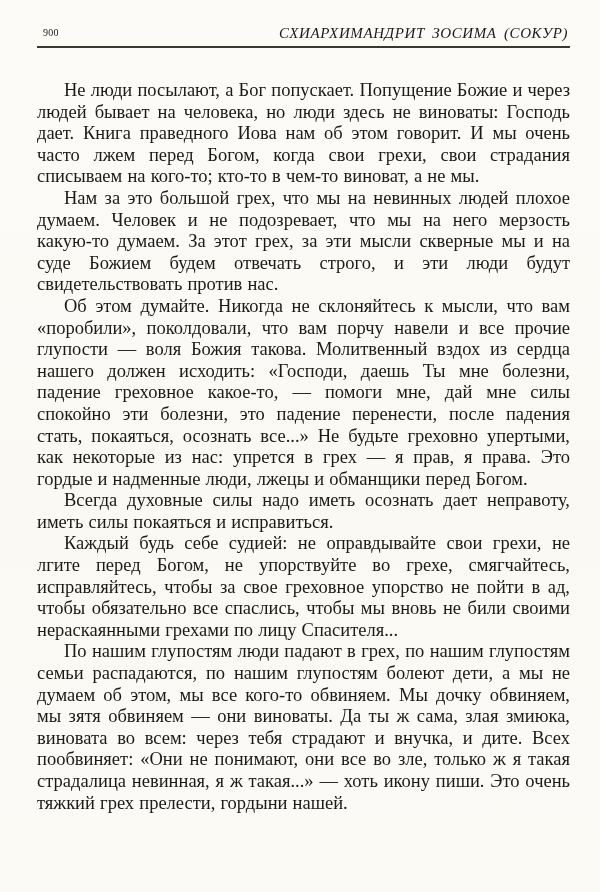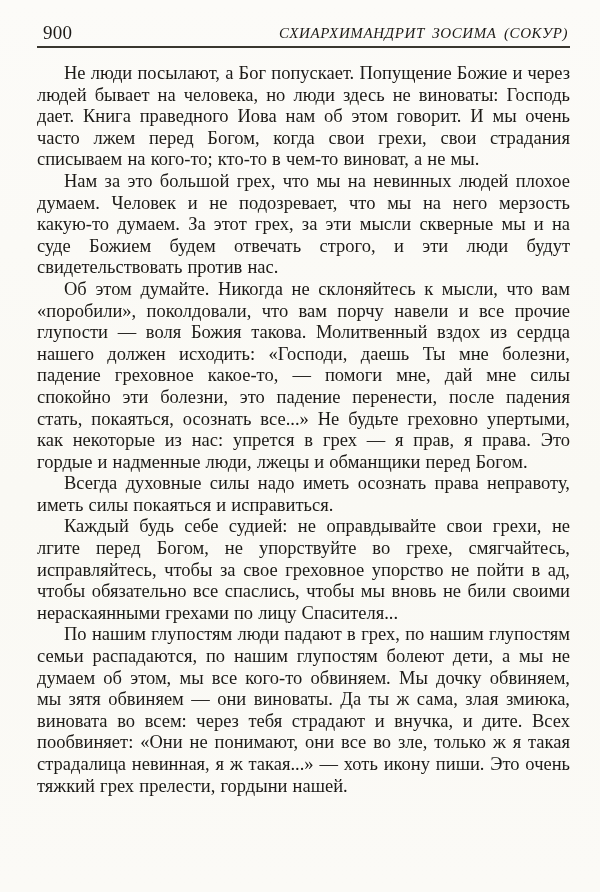--- a/index.html
+++ b/index.html
@@ -23,37 +23,37 @@
   }
   .page-header {
     display: flex;
     justify-content: space-between;
     align-items: flex-end;
     font-size: 15.5px;
     line-height: 18px;
     padding: 0 2px 4px 6px;
   }
   .page-number {
-    font-size: 19px;
+    font-size: 10px;
     letter-spacing: 0.3px;
   }
   .running-title {
     font-size: 15px;
     letter-spacing: 0.6px;
     word-spacing: 3px;
     white-space: nowrap;
     font-style: italic;
   }
   .header-rule {
     height: 0;
     border-bottom: 2px solid #3a372f;
     margin: 0;
   }
   .body-text {
-    margin-top: 15px;
+    margin-top: 32px;
   }
   .body-text p {
     margin: 0;
     font-size: 18.5px;
     line-height: 21.6px;
     text-align: justify;
     text-indent: 27px;
     hyphens: auto;
     word-spacing: 0.5px;
   }
@@ -72,18 +72,18 @@
     <span class="page-number">900</span>
     <span class="running-title">СХИАРХИМАНДРИТ ЗОСИМА (СОКУР)</span>
   </div>
 
   <div class="header-rule"></div>
 
   <div class="body-text">
     <p><span>Не люди посылают, а Бог попускает. Попущение Божие и через людей бывает на человека, но люди здесь не виноваты: Господь дает. Книга праведного Иова нам об этом говорит. И мы очень часто лжем перед Богом, когда свои грехи, свои страдания списываем на кого-то; кто-то в чем-то виноват, а не мы.</span></p>
     <p><span>Нам за это большой грех, что мы на невинных людей плохое думаем. Человек и не подозревает, что мы на него мерзость какую-то думаем. За этот грех, за эти мысли скверные мы и на суде Божием будем отвечать строго, и эти люди будут свидетельствовать против нас.</span></p>
     <p><span>Об этом думайте. Никогда не склоняйтесь к мысли, что вам «поробили», поколдовали, что вам порчу навели и все прочие глупости — воля Божия такова. Молитвенный вздох из сердца нашего должен исходить: «Господи, даешь Ты мне болезни, падение греховное какое-то, — помоги мне, дай мне силы спокойно эти болезни, это падение перенести, после падения стать, покаяться, осознать все...» Не будьте греховно упертыми, как некоторые из нас: упрется в грех — я прав, я права. Это гордые и надменные люди, лжецы и обманщики перед Богом.</span></p>
-    <p><span>Всегда духовные силы надо иметь осознать права неправоту, иметь силы покаяться и исправиться.</span></p>
+    <p><span>Всегда духовные силы надо иметь осознать дает неправоту, иметь силы покаяться и исправиться.</span></p>
     <p><span>Каждый будь себе судией: не оправдывайте свои грехи, не лгите перед Богом, не упорствуйте во грехе, смягчайтесь, исправляйтесь, чтобы за свое греховное упорство не пойти в ад, чтобы обязательно все спаслись, чтобы мы вновь не били своими нераскаянными грехами по лицу Спасителя...</span></p>
     <p><span>По нашим глупостям люди падают в грех, по нашим глупостям семьи распадаются, по нашим глупостям болеют дети, а мы не думаем об этом, мы все кого-то обвиняем. Мы дочку обвиняем, мы зятя обвиняем — они виноваты. Да ты ж сама, злая змиюка, виновата во всем: через тебя страдают и внучка, и дите. Всех пообвиняет: «Они не понимают, они все во зле, только ж я такая страдалица невинная, я ж такая...» — хоть икону пиши. Это очень тяжкий грех прелести, гордыни нашей.</span></p>
   </div>
 
 </div>
 
 </body></html>

